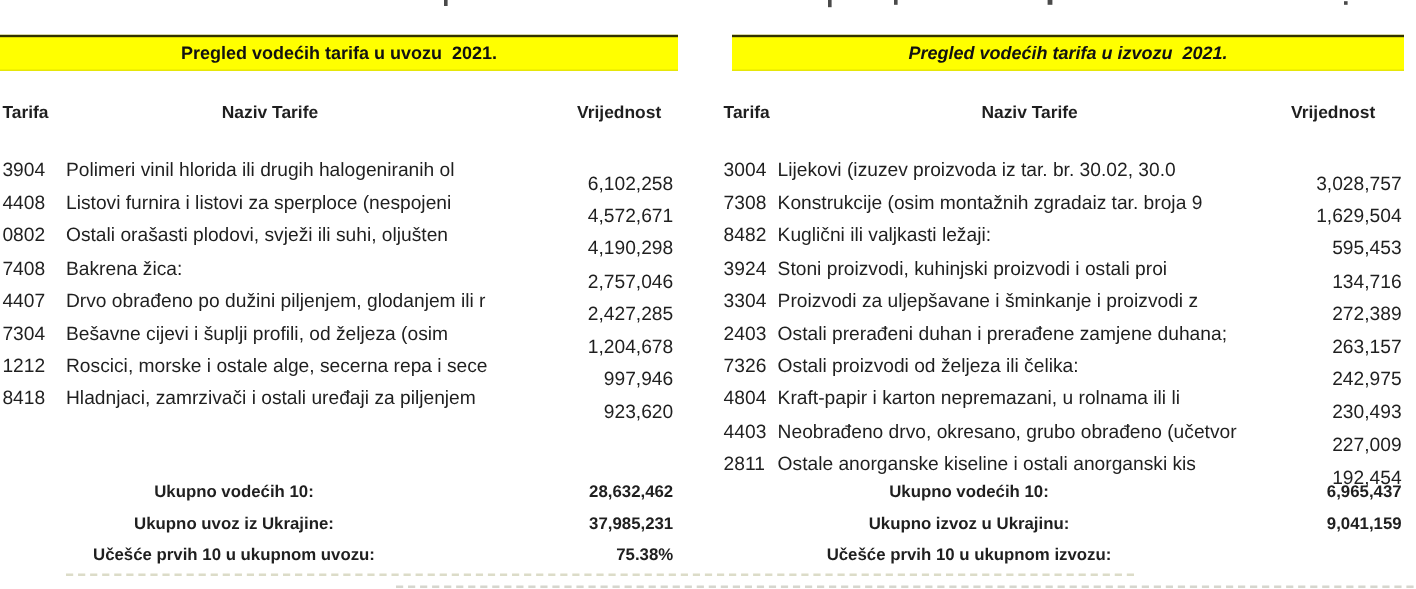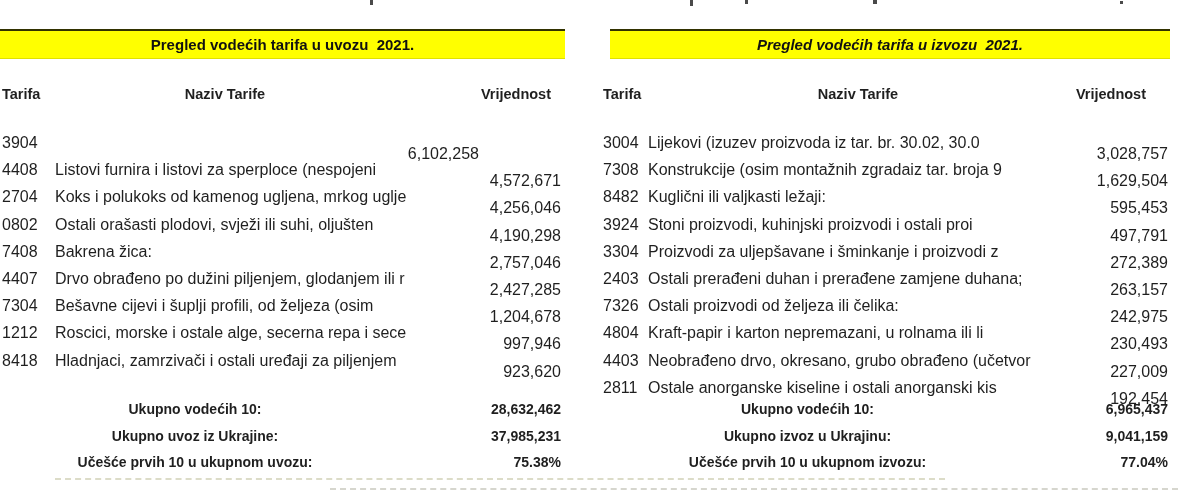--- a/index.html
+++ b/index.html
@@ -112,31 +112,27 @@
     <div class="col-headers">
       <span class="h-code">Tarifa</span>
       <span class="h-name">Naziv Tarife</span>
       <span class="h-value">Vrijednost</span>
     </div>
 
     <div class="rows">
 
     <div class="row">
         <span class="cell-code">3904</span>
+        <span class="cell-name">Polimeri vinil hlorida ili drugih halogeniranih ol</span>
         <span class="cell-value">6,102,258</span>
       </div>
         <div class="row">
         <span class="cell-code">4408</span>
         <span class="cell-name">Listovi furnira i listovi za sperploce (nespojeni</span>
         <span class="cell-value">4,572,671</span>
-      </div>
-        <div class="row">
-        <span class="cell-code">2704</span>
-        <span class="cell-name">Koks i polukoks od kamenog ugljena, mrkog uglje</span>
-        <span class="cell-value">4,256,046</span>
       </div>
         <div class="row">
         <span class="cell-code">0802</span>
         <span class="cell-name">Ostali orašasti plodovi, svježi ili suhi, oljušten</span>
         <span class="cell-value">4,190,298</span>
       </div>
         <div class="row">
         <span class="cell-code">7408</span>
         <span class="cell-name">Bakrena žica:</span>
         <span class="cell-value">2,757,046</span>
@@ -204,21 +200,21 @@
         <span class="cell-value">1,629,504</span>
       </div>
         <div class="row">
         <span class="cell-code">8482</span>
         <span class="cell-name">Kuglični ili valjkasti ležaji:</span>
         <span class="cell-value">595,453</span>
       </div>
         <div class="row">
         <span class="cell-code">3924</span>
         <span class="cell-name">Stoni proizvodi, kuhinjski proizvodi i ostali proi</span>
-        <span class="cell-value">497,791</span>
+        <span class="cell-value">134,716</span>
       </div>
         <div class="row">
         <span class="cell-code">3304</span>
         <span class="cell-name">Proizvodi za uljepšavane i šminkanje i proizvodi z</span>
         <span class="cell-value">272,389</span>
       </div>
         <div class="row">
         <span class="cell-code">2403</span>
         <span class="cell-name">Ostali prerađeni duhan i prerađene zamjene duhana;</span>
         <span class="cell-value">263,157</span>
@@ -250,20 +246,19 @@
     <div class="total-row">
         <span class="total-label">Ukupno vodećih 10:</span>
         <span class="total-value">6,965,437</span>
       </div>
         <div class="total-row">
         <span class="total-label">Ukupno izvoz u Ukrajinu:</span>
         <span class="total-value">9,041,159</span>
       </div>
         <div class="total-row">
         <span class="total-label">Učešće prvih 10 u ukupnom izvozu:</span>
-        <span class="total-value">77.04%</span>
       </div>
       </div>
   </div>
 
   <div class="dash1"></div>
   <div class="dash2"></div>
 </div>
 
 </body></html>

